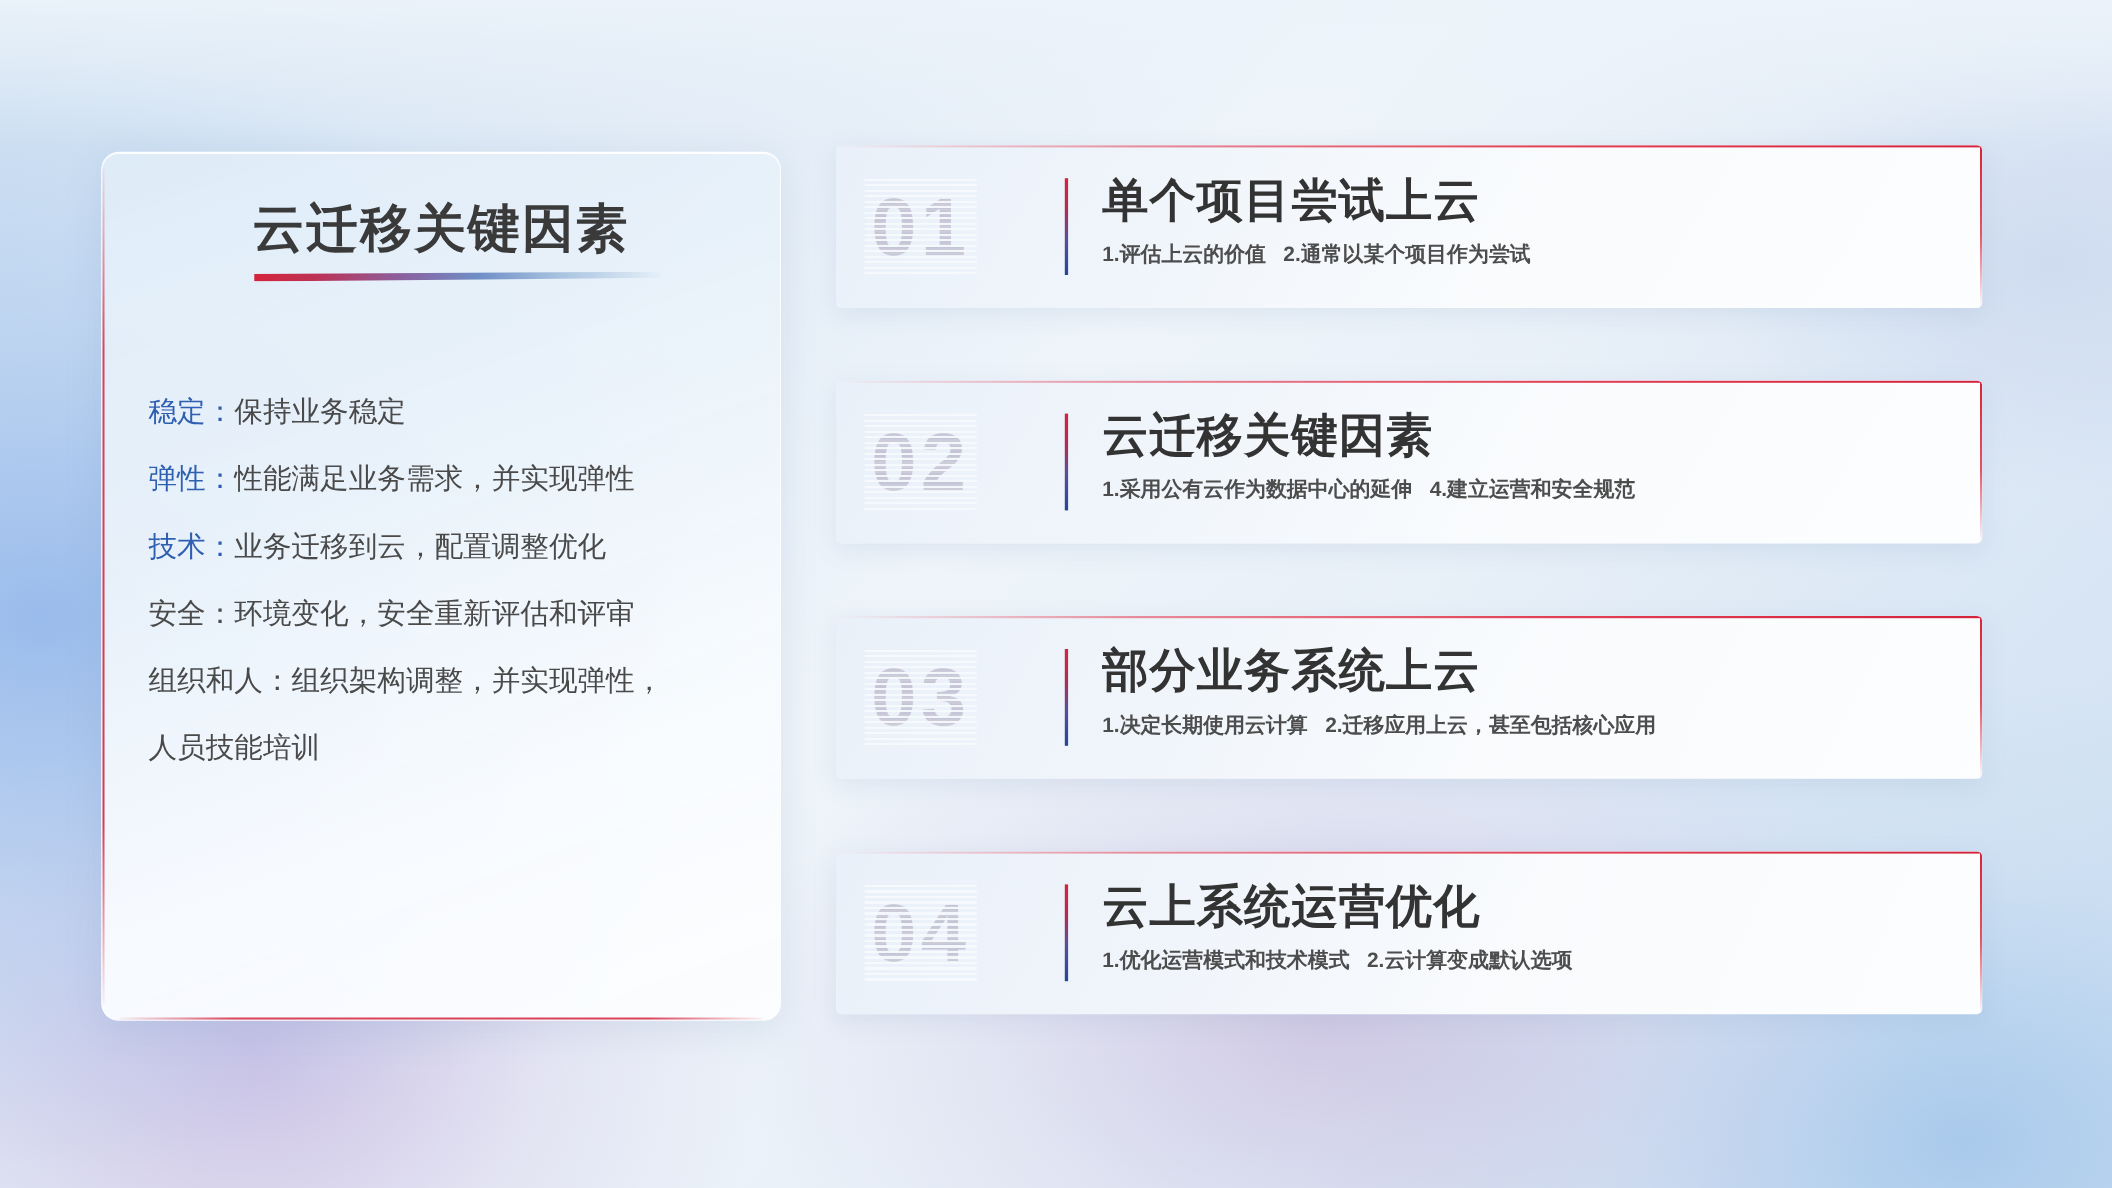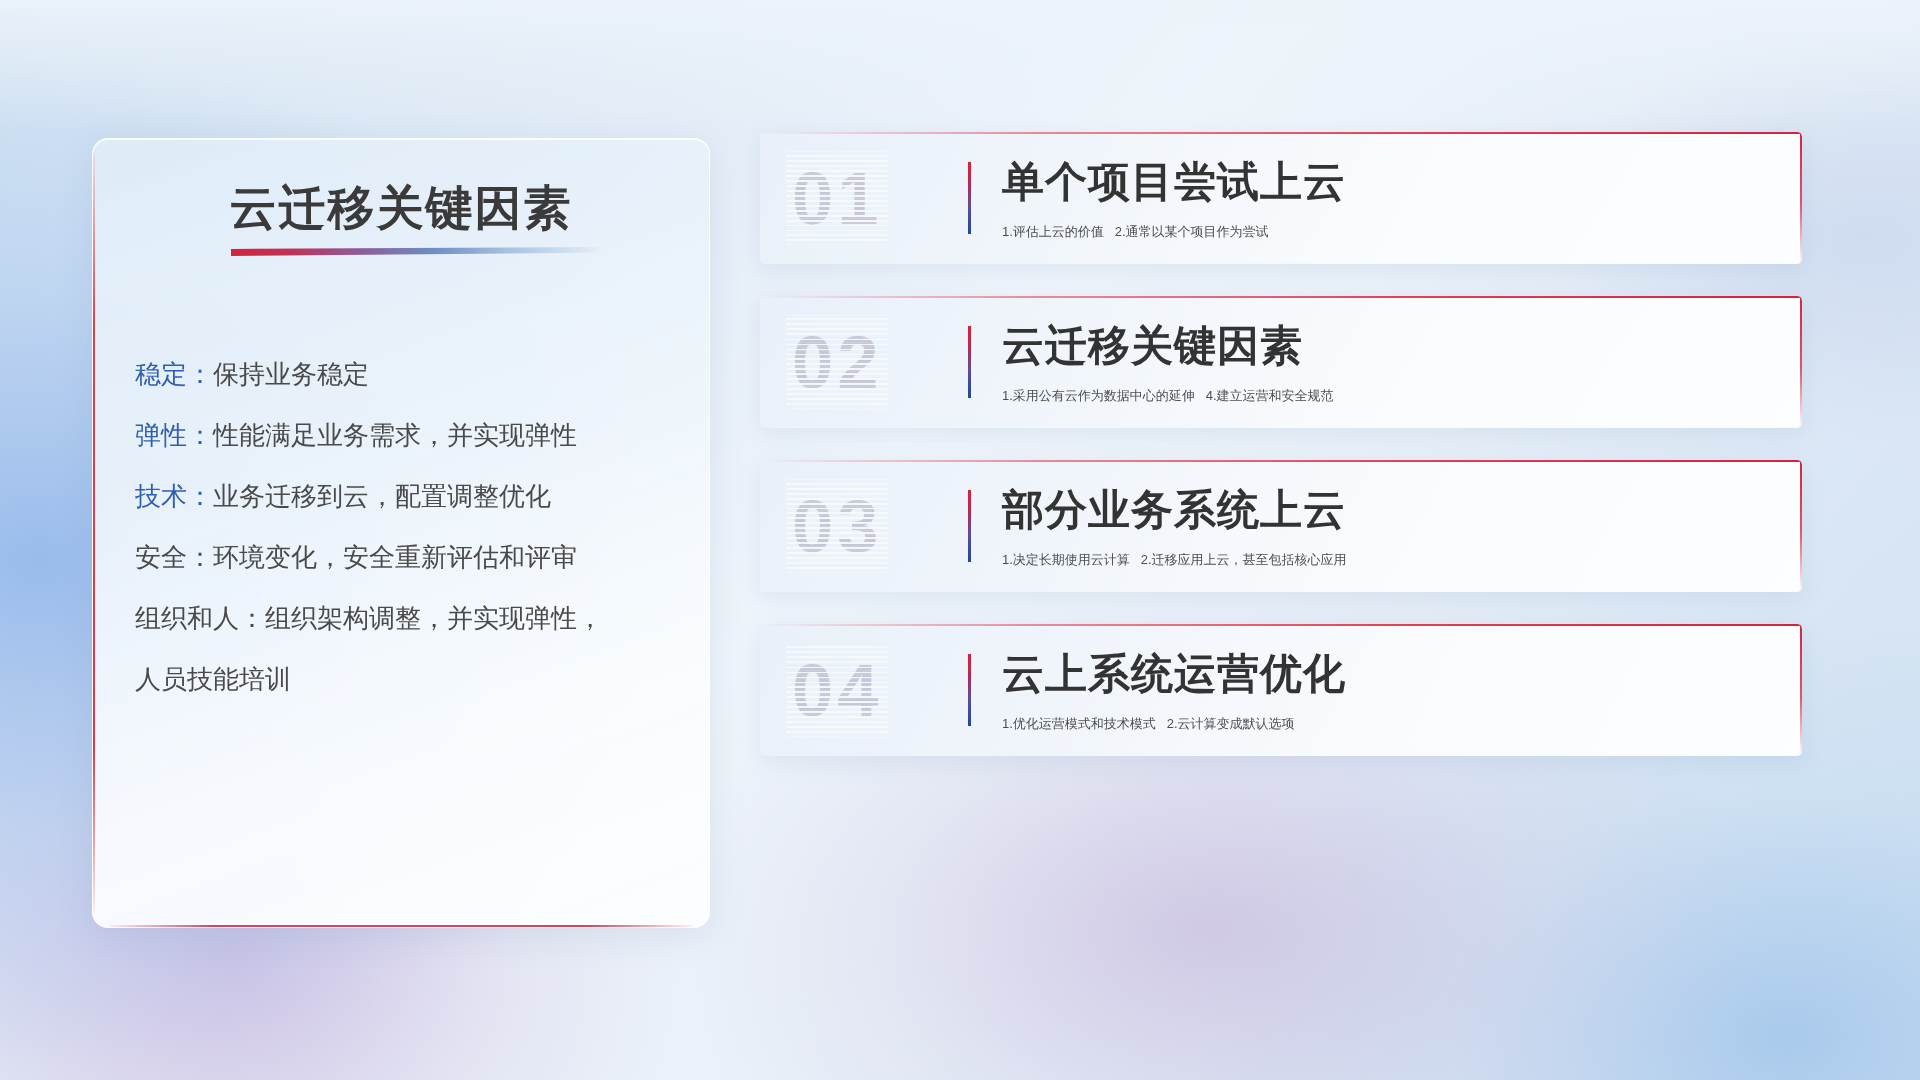--- a/index.html
+++ b/index.html
@@ -67,22 +67,22 @@
     color: #4a4a4a;
     white-space: nowrap;
   }
   .factor-line .lbl { color:#2f5fb0; }
   .factor-line .lbl.dark { color:#4a4a4a; }
 
   
   .cards { position:absolute; left:760px; top:132px; width:1042px; }
   .card {
     position:relative;
-    height: 132px;
-    margin-bottom: 32px;
+    height: 148px;
+    margin-bottom: 66px;
     border-radius: 5px;
     background: linear-gradient(120deg, rgba(233,240,249,0.97) 0%, rgba(240,245,251,0.97) 28%, rgba(249,251,253,0.98) 58%, rgba(253,254,255,0.99) 100%);
     box-shadow: 0 6px 22px rgba(110,140,180,0.13);
     overflow: hidden;
   }
   .card .rail-top, .card .rail-right {
     position:absolute; background:#e0364c;
   }
   .card .rail-top { left:0; right:0; top:0; height:2px;
     background: linear-gradient(90deg, rgba(224,54,76,0.0) 0%, rgba(224,54,76,0.55) 26%, rgba(224,54,76,0.95) 62%, #d5233c 100%); }
@@ -112,22 +112,23 @@
     position:absolute; left:208px; top:30px; bottom:30px; width:3px;
     background: linear-gradient(180deg, #d5233c 0%, #b02c55 32%, #5a4f97 62%, #22469c 100%);
   }
   .card-body { position:absolute; left:242px; right:28px; top:28px; }
   .card-heading {
     font-size: 42px; font-weight: 700; color: #333333;
     letter-spacing: 1px; line-height: 44px;
   }
   .card-desc {
     margin-top: 14px;
-    font-size: 13px; color: #4d4d4d; line-height: 28px;
+    font-size: 19px; color: #4d4d4d; line-height: 28px;
     white-space: pre;
+    font-weight: bold;
   }
 </style>
 </head>
 <body>
 
 <div id="slide">
 
   <div class="left-panel">
     <div class="edge-left"></div>
     <div class="edge-bottom"></div>

